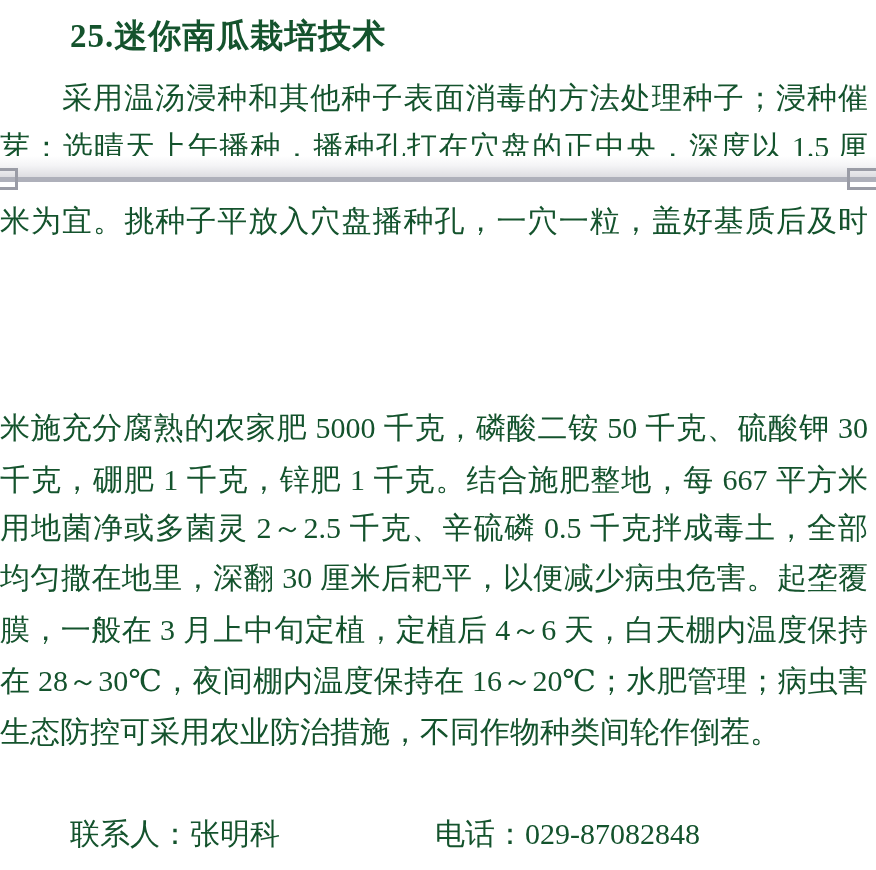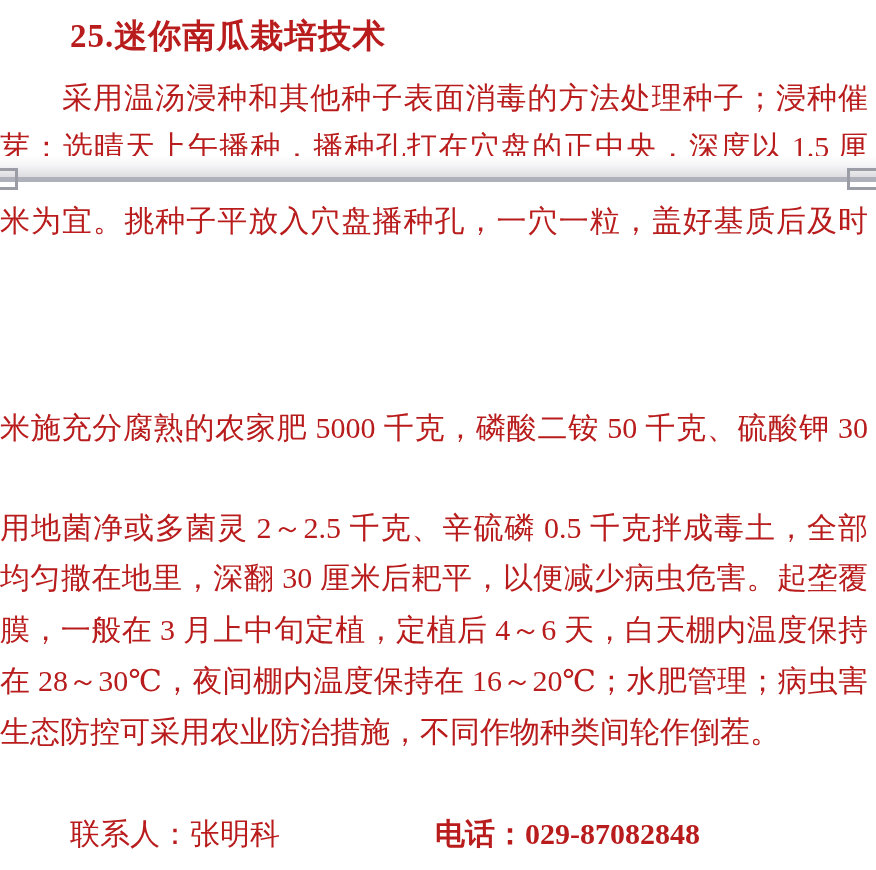--- a/index.html
+++ b/index.html
@@ -7,21 +7,21 @@
     padding: 0;
     background: #ffffff;
   }
   .page {
     position: relative;
     width: 876px;
     height: 870px;
     background: #ffffff;
     overflow: hidden;
     font-family: "Liberation Serif", "DejaVu Serif", serif;
-    color: #b91c1c;
+    color: #14532d;
   }
   .doc-title {
     position: absolute;
     left: 70px;
     top: 17px;
     font-size: 33px;
     font-weight: bold;
     line-height: 38px;
     white-space: nowrap;
     letter-spacing: 1px;
@@ -72,39 +72,40 @@
   .contact {
     position: absolute;
     top: 816px;
     left: 0;
     width: 876px;
     font-size: 30px;
     line-height: 36px;
     white-space: nowrap;
   }
   .contact .person { position: absolute; left: 70px; }
-  .contact .phone  { position: absolute; left: 435px; font-weight: bold; }
+  .contact .phone  { position: absolute; left: 435px; }
 </style>
 </head>
 <body>
 
 <div class="page">
 
   <div class="doc-title">25.迷你南瓜栽培技术</div>
 
   <div class="line indent" style="top:80px">采用温汤浸种和其他种子表面消毒的方法处理种子；浸种催</div>
   <div class="line" style="top:129px">芽；选晴天上午播种，播种孔打在穴盘的正中央，深度以 1.5 厘</div>
 
   <div class="page-band"></div>
   <div class="page-band-line"></div>
   <div class="corner corner-left"></div>
   <div class="corner corner-right"></div>
 
   <div class="line" style="top:203px">米为宜。挑种子平放入穴盘播种孔，一穴一粒，盖好基质后及时</div>
   <div class="line" style="top:410px">米施充分腐熟的农家肥 5000 千克，磷酸二铵 50 千克、硫酸钾 30</div>
+  <div class="line" style="top:462px">千克，硼肥 1 千克，锌肥 1 千克。结合施肥整地，每 667 平方米</div>
   <div class="line" style="top:510px">用地菌净或多菌灵 2～2.5 千克、辛硫磷 0.5 千克拌成毒土，全部</div>
   <div class="line" style="top:560px">均匀撒在地里，深翻 30 厘米后耙平，以便减少病虫危害。起垄覆</div>
   <div class="line" style="top:612px">膜，一般在 3 月上中旬定植，定植后 4～6 天，白天棚内温度保持</div>
   <div class="line" style="top:663px">在 28～30℃，夜间棚内温度保持在 16～20℃；水肥管理；病虫害</div>
   <div class="line no-justify" style="top:714px">生态防控可采用农业防治措施，不同作物种类间轮作倒茬。</div>
 
   <div class="contact">
     <span class="person">联系人：张明科</span>
     <span class="phone">电话：029-87082848</span>
   </div>

